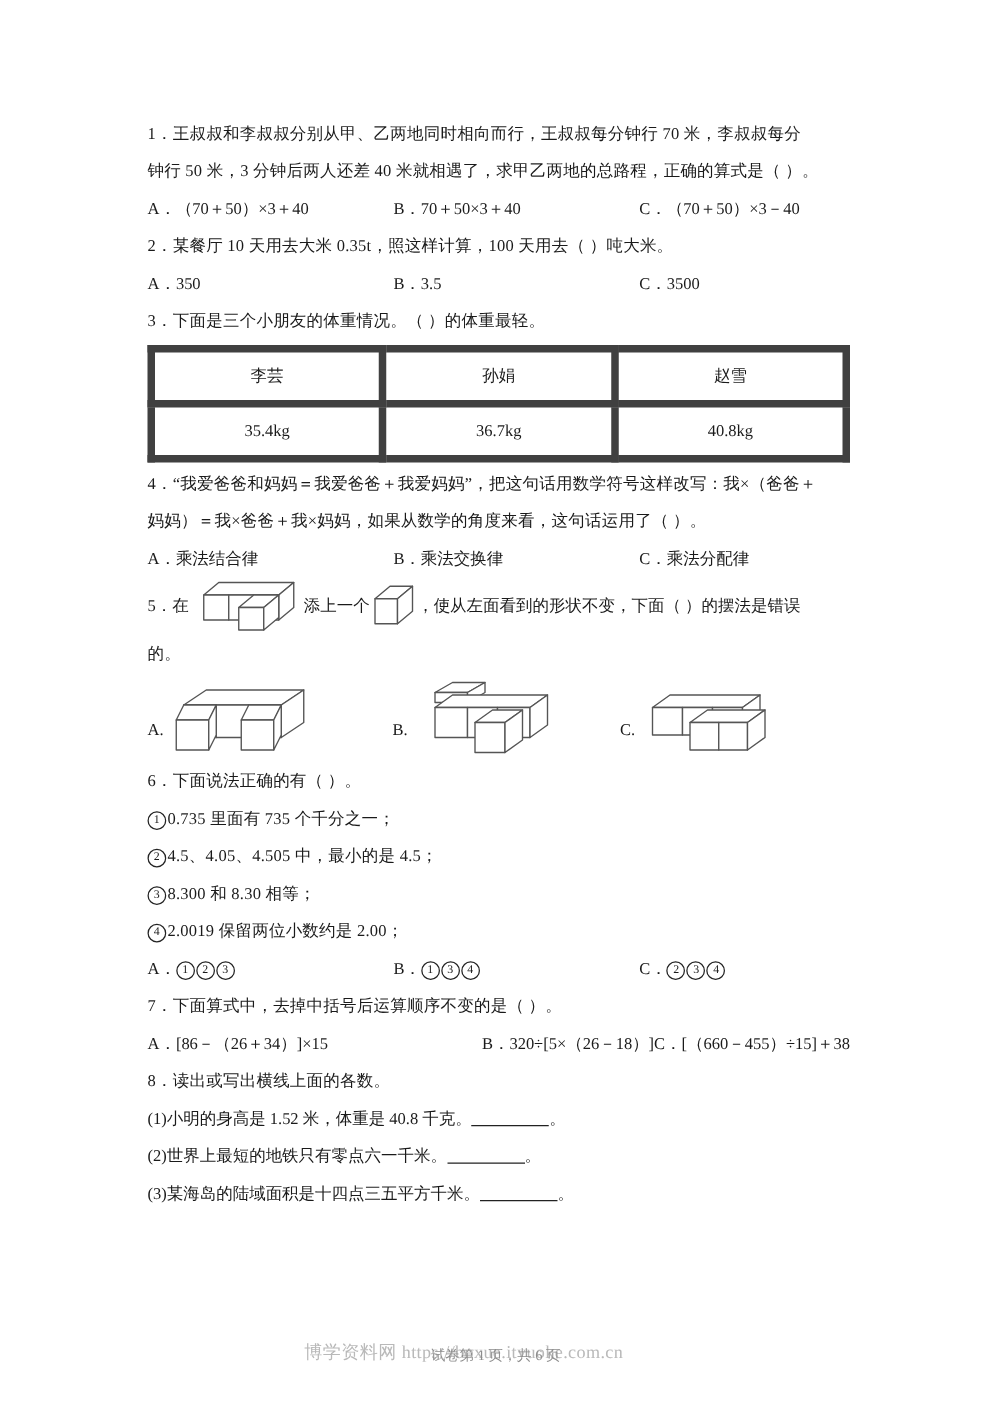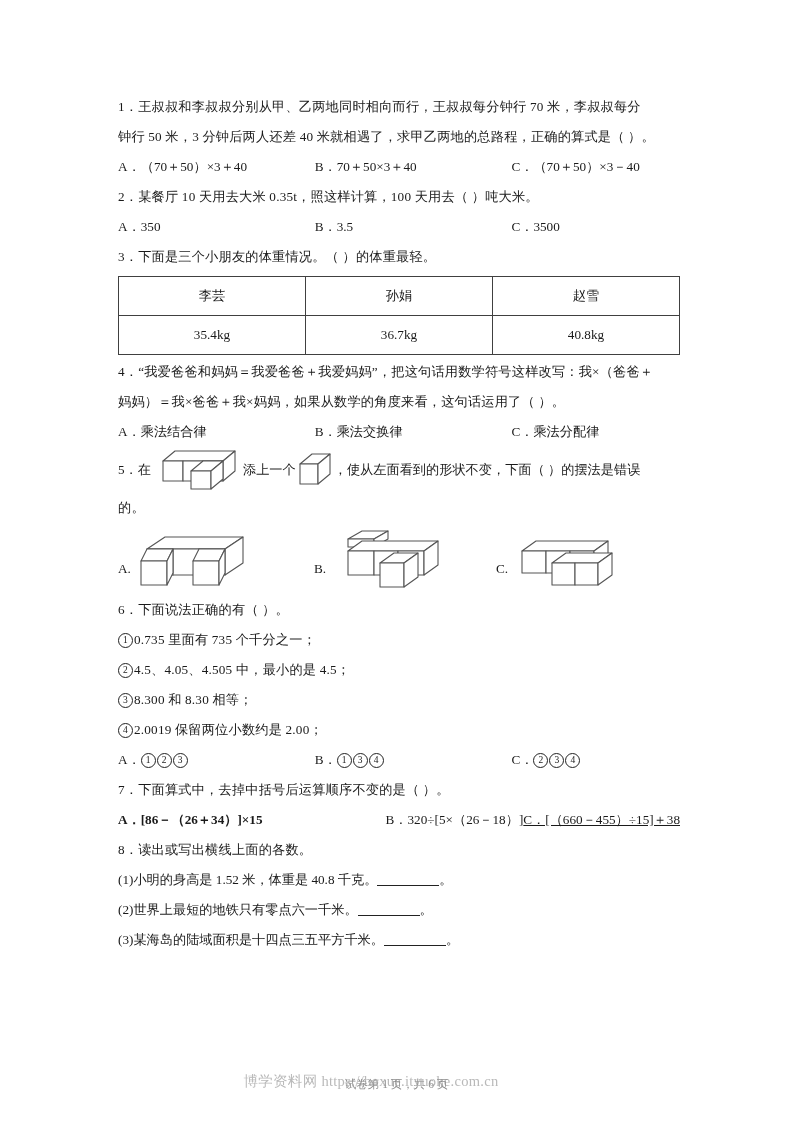--- a/index.html
+++ b/index.html
@@ -48,23 +48,23 @@
     line-height: 30px;
   }
   .opt {
     white-space: nowrap;
   }
   .o1 { width: 210px; }
   .o2 { width: 210px; }
   .o3 { width: 180px; }
 
   .opts-q7 { }
-  .opts-q7 .o1 { width: 196px; font-weight: bold; }
+  .opts-q7 .o1 { width: 196px; }
   .opts-q7 .o2 { width: 224px; text-align: right; }
-  .opts-q7 .o3 { width: 160px; text-decoration: underline; }
+  .opts-q7 .o3 { width: 160px; }
 
   .sub {
     font-size: 13.2px;
     line-height: 30px;
     white-space: nowrap;
   }
   .u {
     text-underline-offset: 2px;
   }
   .blank {
@@ -87,21 +87,21 @@
   }
 
   
   table.wt {
     border-collapse: collapse;
     width: 562px;
     margin: 4px 0 2px 0;
     table-layout: fixed;
   }
   table.wt td {
-    border: 1px solid #404040;
+    border: 6px solid #404040;
     height: 36px;
     text-align: center;
     font-size: 13.2px;
     vertical-align: middle;
   }
 
   
   .cubes-inline {
     display: inline-block;
     vertical-align: middle;

